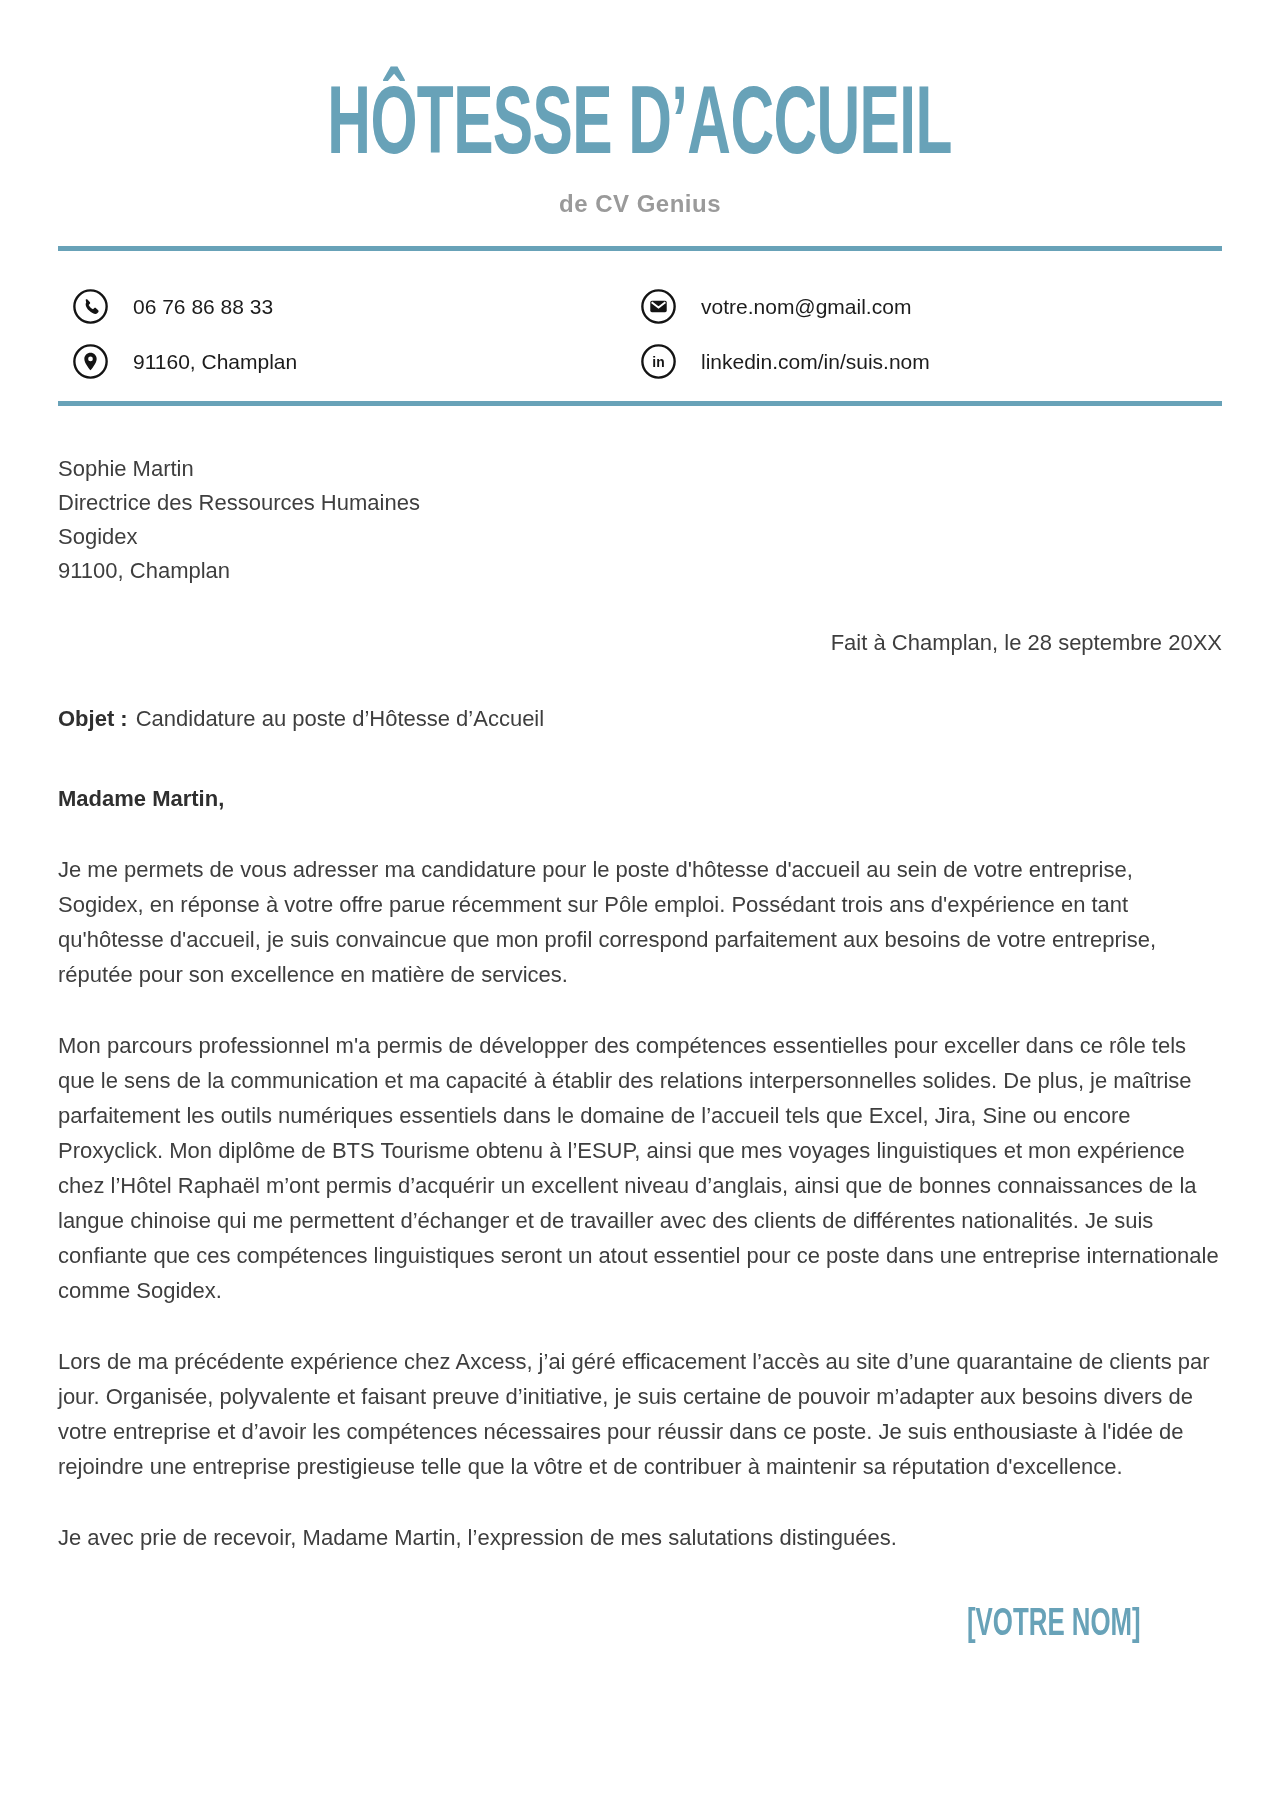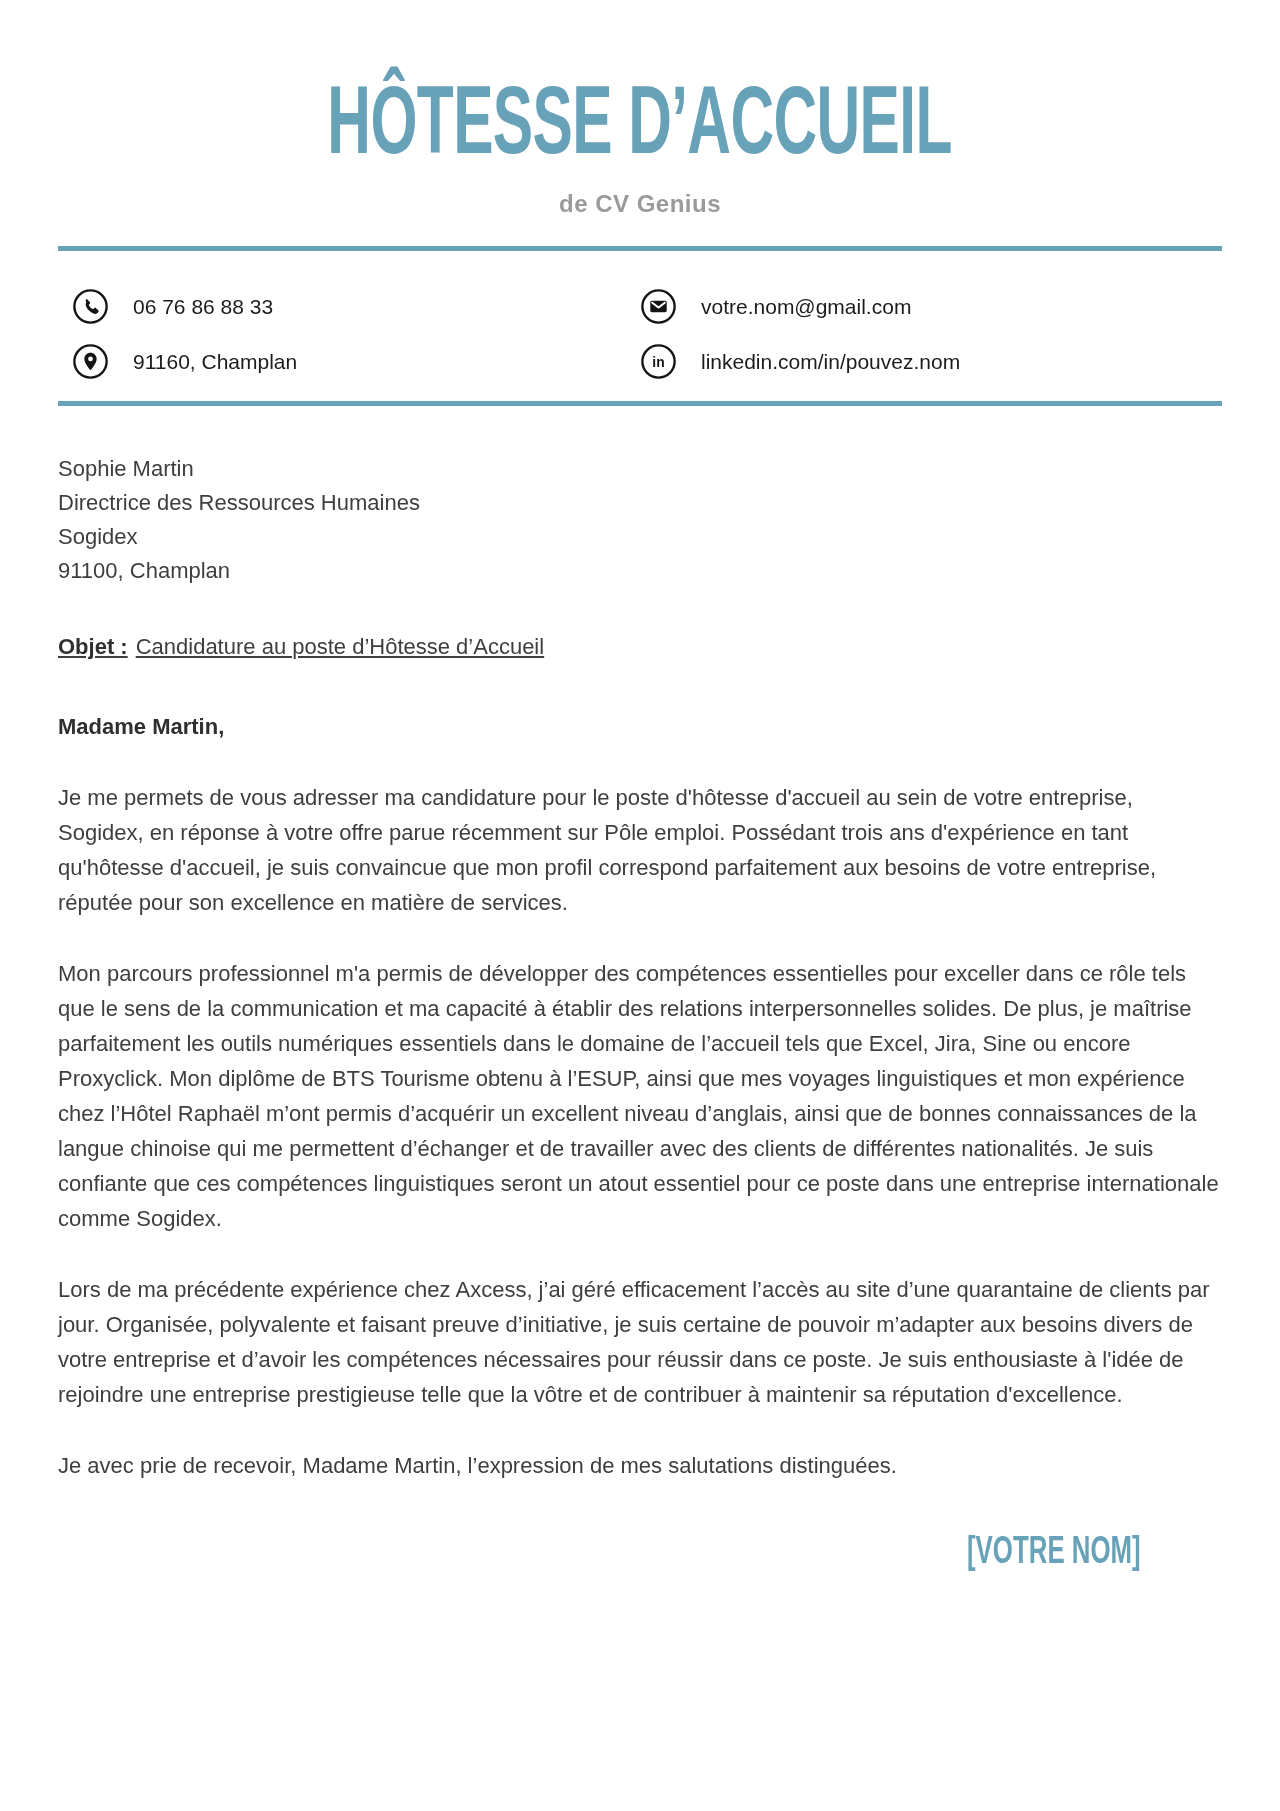--- a/index.html
+++ b/index.html
@@ -37,21 +37,21 @@
   .contact-item{
     display:flex;align-items:center;gap:24px;
     padding:7px 0;font-size:21px;color:#1c1c1c;
   }
   .cicon{display:inline-flex;width:37px;height:37px;flex:0 0 auto;}
   .cicon svg{width:100%;height:100%;}
   
   .letter{margin-top:46px;color:var(--text);font-size:22px;}
   .recipient-line{line-height:34px;}
   .date{text-align:right;margin-top:38px;line-height:34px;}
-  .subject{margin-top:42px;line-height:34px;text-decoration:underline;}
+  .subject{margin-top:42px;line-height:34px;}
   .bold{font-weight:700;color:var(--heading);}
   .subject-label{margin-right:8px;}
   .salutation{margin-top:46px;font-weight:700;color:var(--heading);line-height:34px;}
   .letter p{margin:36px 0 0;line-height:35px;}
   .signature{margin-top:48px;line-height:1;text-align:right;}
   .sig-inner{
     display:inline-block;font-weight:700;font-size:38px;color:var(--accent);
     transform:scaleX(.68);transform-origin:left center;white-space:nowrap;
   }
 </style>
@@ -100,36 +100,37 @@
       <span class="ctext">91160, Champlan</span>
     </div>
 
     <div class="contact-item">
       <span class="cicon">
         <svg viewBox="0 0 36 36" aria-hidden="true">
           <circle cx="18" cy="18" r="15.7" fill="none" stroke="var(--icon)" stroke-width="2.3"></circle>
           <text x="18" y="23.2" text-anchor="middle" font-family="Liberation Sans, sans-serif" font-size="13.5" font-weight="bold" fill="var(--icon)">in</text>
         </svg>
       </span>
-      <span class="ctext">linkedin.com/in/pouvez.nom</span>
+      <span class="ctext">linkedin.com/in/suis.nom</span>
     </div>
 
   </section>
 
   <hr class="rule rule-bottom">
 
   <main class="letter">
 
     <div class="recipient">
       <div class="recipient-line">Sophie Martin</div>
       <div class="recipient-line">Directrice des Ressources Humaines</div>
       <div class="recipient-line">Sogidex</div>
       <div class="recipient-line">91100, Champlan</div>
     </div>
 
+    <div class="date">Fait à Champlan, le 28 septembre 20XX</div>
 
     <div class="subject">
       <span class="bold subject-label">Objet :</span><span>Candidature au poste d’Hôtesse d’Accueil</span>
     </div>
 
     <div class="salutation">Madame Martin,</div>
 
     <p>Je me permets de vous adresser ma candidature pour le poste d'hôtesse d'accueil au sein de votre entreprise, Sogidex, en réponse à votre offre parue récemment sur Pôle emploi. Possédant trois ans d'expérience en tant qu'hôtesse d'accueil, je suis convaincue que mon profil correspond parfaitement aux besoins de votre entreprise, réputée pour son excellence en matière de services.</p>
     <p>Mon parcours professionnel m'a permis de développer des compétences essentielles pour exceller dans ce rôle tels que le sens de la communication et ma capacité à établir des relations interpersonnelles solides. De plus, je maîtrise parfaitement les outils numériques essentiels dans le domaine de l’accueil tels que Excel, Jira, Sine ou encore Proxyclick. Mon diplôme de BTS Tourisme obtenu à l’ESUP, ainsi que mes voyages linguistiques et mon expérience chez l’Hôtel Raphaël m’ont permis d’acquérir un excellent niveau d’anglais, ainsi que de bonnes connaissances de la langue chinoise qui me permettent d’échanger et de travailler avec des clients de différentes nationalités. Je suis confiante que ces compétences linguistiques seront un atout essentiel pour ce poste dans une entreprise internationale comme Sogidex.</p>
     <p>Lors de ma précédente expérience chez Axcess, j’ai géré efficacement l’accès au site d’une quarantaine de clients par jour. Organisée, polyvalente et faisant preuve d’initiative, je suis certaine de pouvoir m’adapter aux besoins divers de votre entreprise et d’avoir les compétences nécessaires pour réussir dans ce poste. Je suis enthousiaste à l'idée de rejoindre une entreprise prestigieuse telle que la vôtre et de contribuer à maintenir sa réputation d'excellence.</p>

